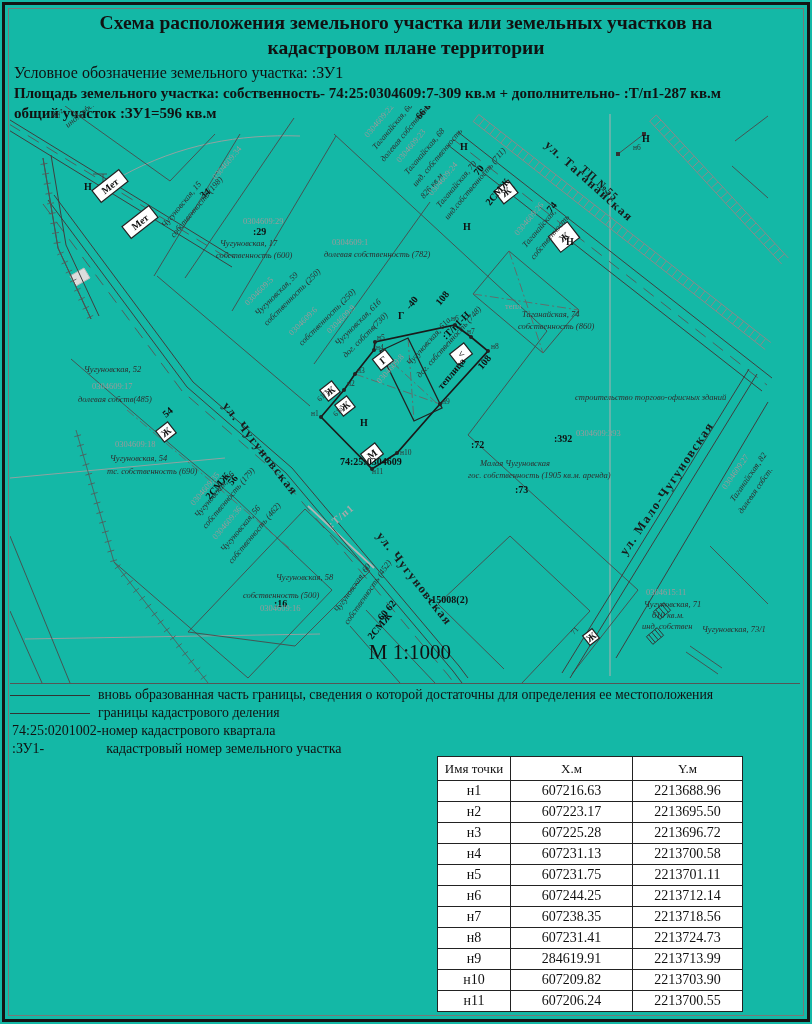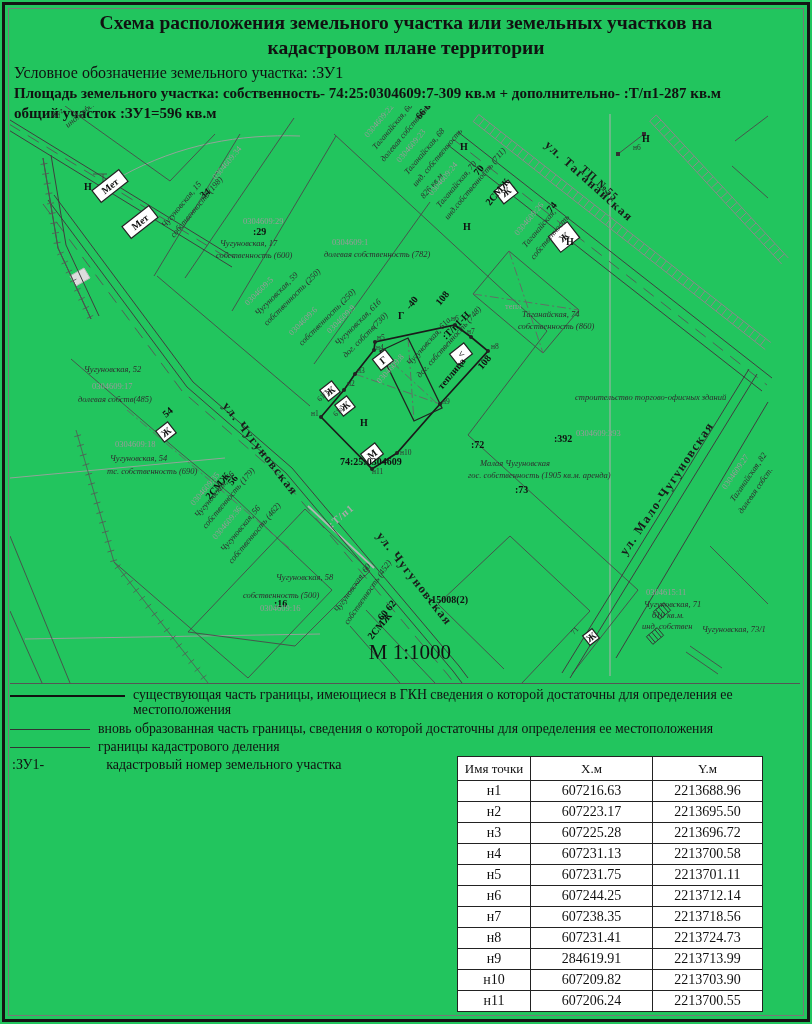--- a/index.html
+++ b/index.html
@@ -1,16 +1,16 @@
 <!DOCTYPE html>
 <html><head>
 <meta charset="utf-8">
 <style>
   html,body{margin:0;padding:0;background:#e8e8e8;}
-  .page{position:relative;width:812px;height:1024px;background:#22c55e;margin:0 auto;overflow:hidden;
+  .page{position:relative;width:812px;height:1024px;background:#14b8a6;margin:0 auto;overflow:hidden;
         font-family:"Liberation Serif","DejaVu Serif",serif;color:#111;}
   .frame-outer{position:absolute;inset:2px;border:3px solid #141414;pointer-events:none;z-index:5;}
   .frame-inner{position:absolute;inset:8px;border:1px solid #777;pointer-events:none;z-index:5;}
   .title{margin:10px 30px 0 30px;text-align:center;font-weight:bold;font-size:19.5px;line-height:1.3;}
   .designation{margin:3px 0 0 14px;font-weight:normal;font-size:16px;}
   .area{margin:2px 0 0 14px;font-weight:bold;font-size:15px;line-height:1.25;}
   .map{position:absolute;left:10px;top:106px;width:790px;height:577px;border-bottom:1.5px solid #555;}
   svg text{font-family:"Liberation Serif","DejaVu Serif",serif;}
   .ml-g{font-size:8.5px;fill:#9a9a9a;}
   .ml-gb{font-size:10.5px;fill:#a8a8a8;font-weight:bold;letter-spacing:1px;}
@@ -21,21 +21,21 @@
   .ml-s2{font-size:11px;font-weight:bold;fill:#1a1a1a;letter-spacing:1px;}
   .ml-sc{font-size:21px;fill:#111;}
   .legend{position:absolute;left:10px;top:684px;width:792px;font-size:13.8px;line-height:1.12;}
   .legend-title{font-size:15px;margin:2px 0 3px 2px;}
   .li{display:flex;margin-top:3px;}
   .sym{flex:none;margin:8px 8px 0 0;border-top:1px solid #333;}
   .sym.thick{border-top-width:2.5px;border-color:#111;}
   .li .txt{max-width:672px;}
   .note{margin:2px 0 0 2px;font-size:14px;}
   .note .gap{display:inline-block;width:62px;}
-  .coord-table{position:absolute;left:457px;top:756px;border-collapse:collapse;background:#fff;
+  .coord-table{position:absolute;left:437px;top:756px;border-collapse:collapse;background:#fff;
     font-size:14px;}
   .coord-table th,.coord-table td{border:1px solid #222;text-align:center;padding:0;height:20px;}
   .coord-table th{font-weight:normal;font-size:13px;height:23px;}
   .coord-table{border:1.5px solid #111;}
 </style>
 </head>
 <body>
 
 <div class="page">
   <div class="frame-outer"></div>
@@ -449,33 +449,30 @@
           <circle cx="430" cy="298" r="2" fill="#222"></circle>
           <circle cx="387" cy="347" r="2" fill="#222"></circle>
           <circle cx="362" cy="363" r="2" fill="#222"></circle>
         </g>
     </svg>
   </div>
 
   <div class="legend">
     <div id="legend-items">
         <div class="li">
-          <div class="sym thick" style="width: 115px;"></div>
-          <div class="txt">существующая часть границы, имеющиеся в ГКН сведения о которой достаточны для определения ее местоположения</div>
-        </div>
-        <div class="li">
           <div class="sym" style="width: 80px;"></div>
           <div class="txt">вновь образованная часть границы, сведения о которой достаточны для определения ее местоположения</div>
         </div>
         <div class="li">
           <div class="sym" style="width: 80px;"></div>
           <div class="txt">границы кадастрового деления</div>
         </div>
       </div>
     <div id="legend-notes">
+        <div class="note"><span>74:25:0201002-</span><span>номер кадастрового квартала</span></div>
         <div class="note"><span>:ЗУ1-</span><span class="gap"></span><span>кадастровый номер земельного участка</span></div>
       </div>
   </div>
 
   <table class="coord-table">
     <colgroup>
         <col style="width:73px">
         <col style="width:122px">
         <col style="width:110px">
       </colgroup>

